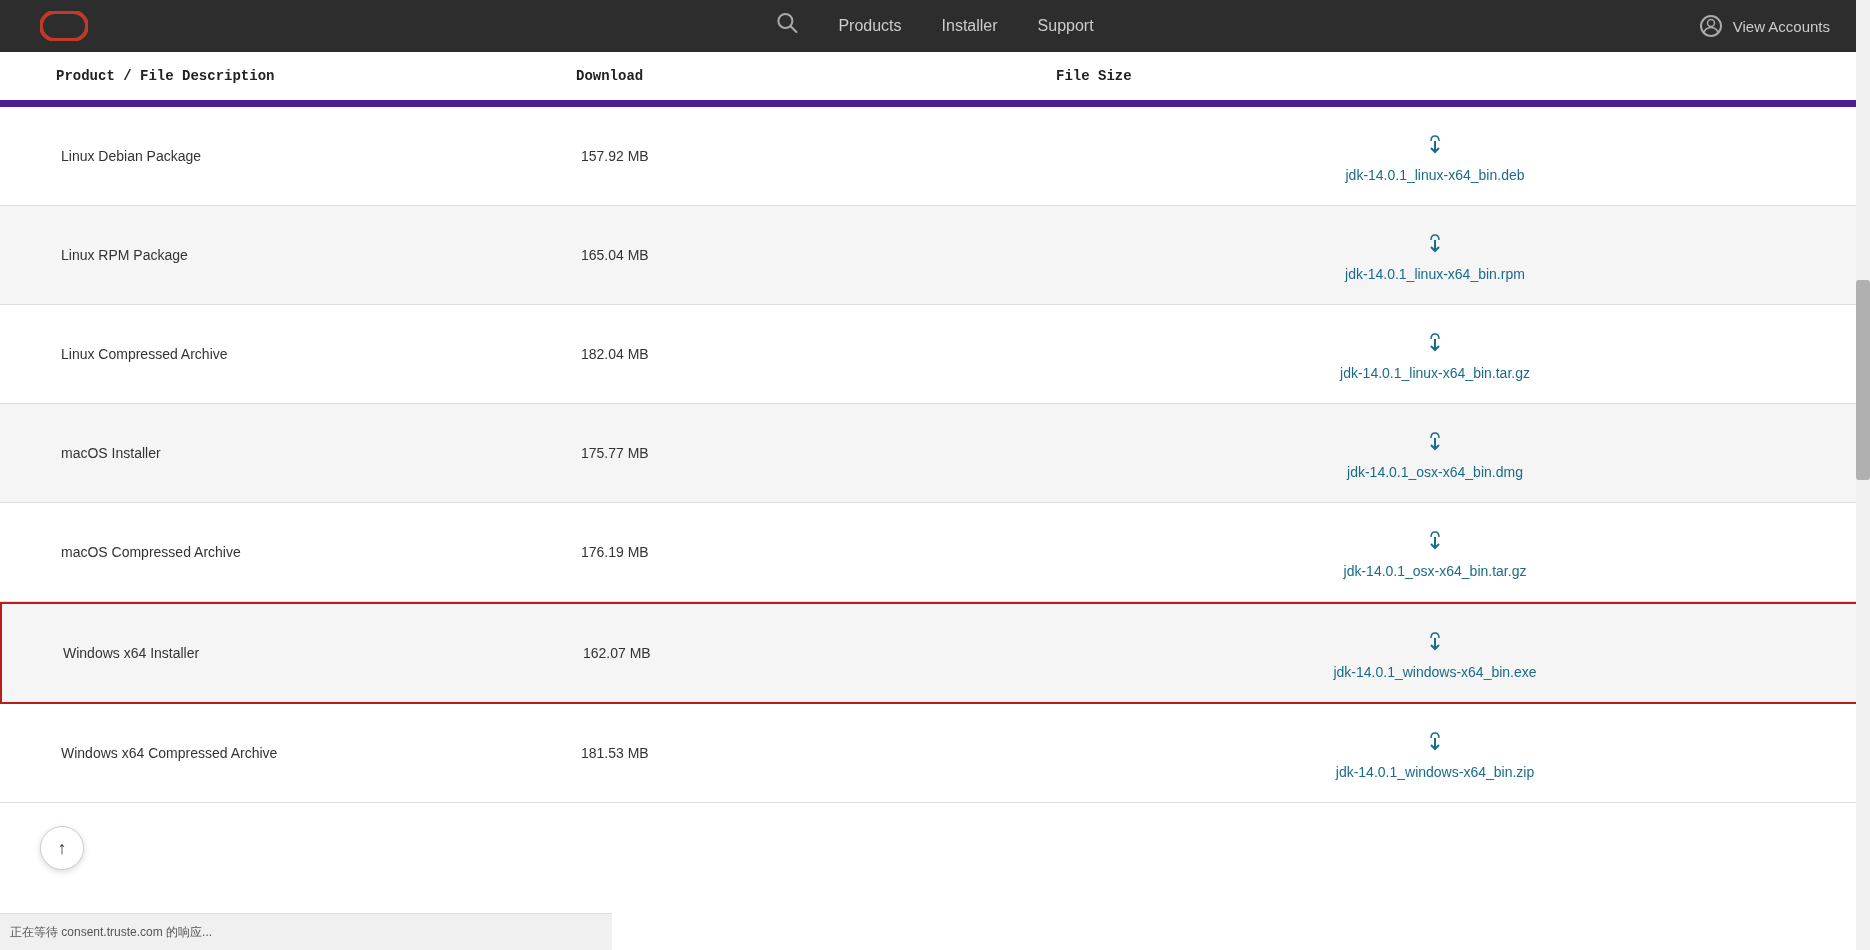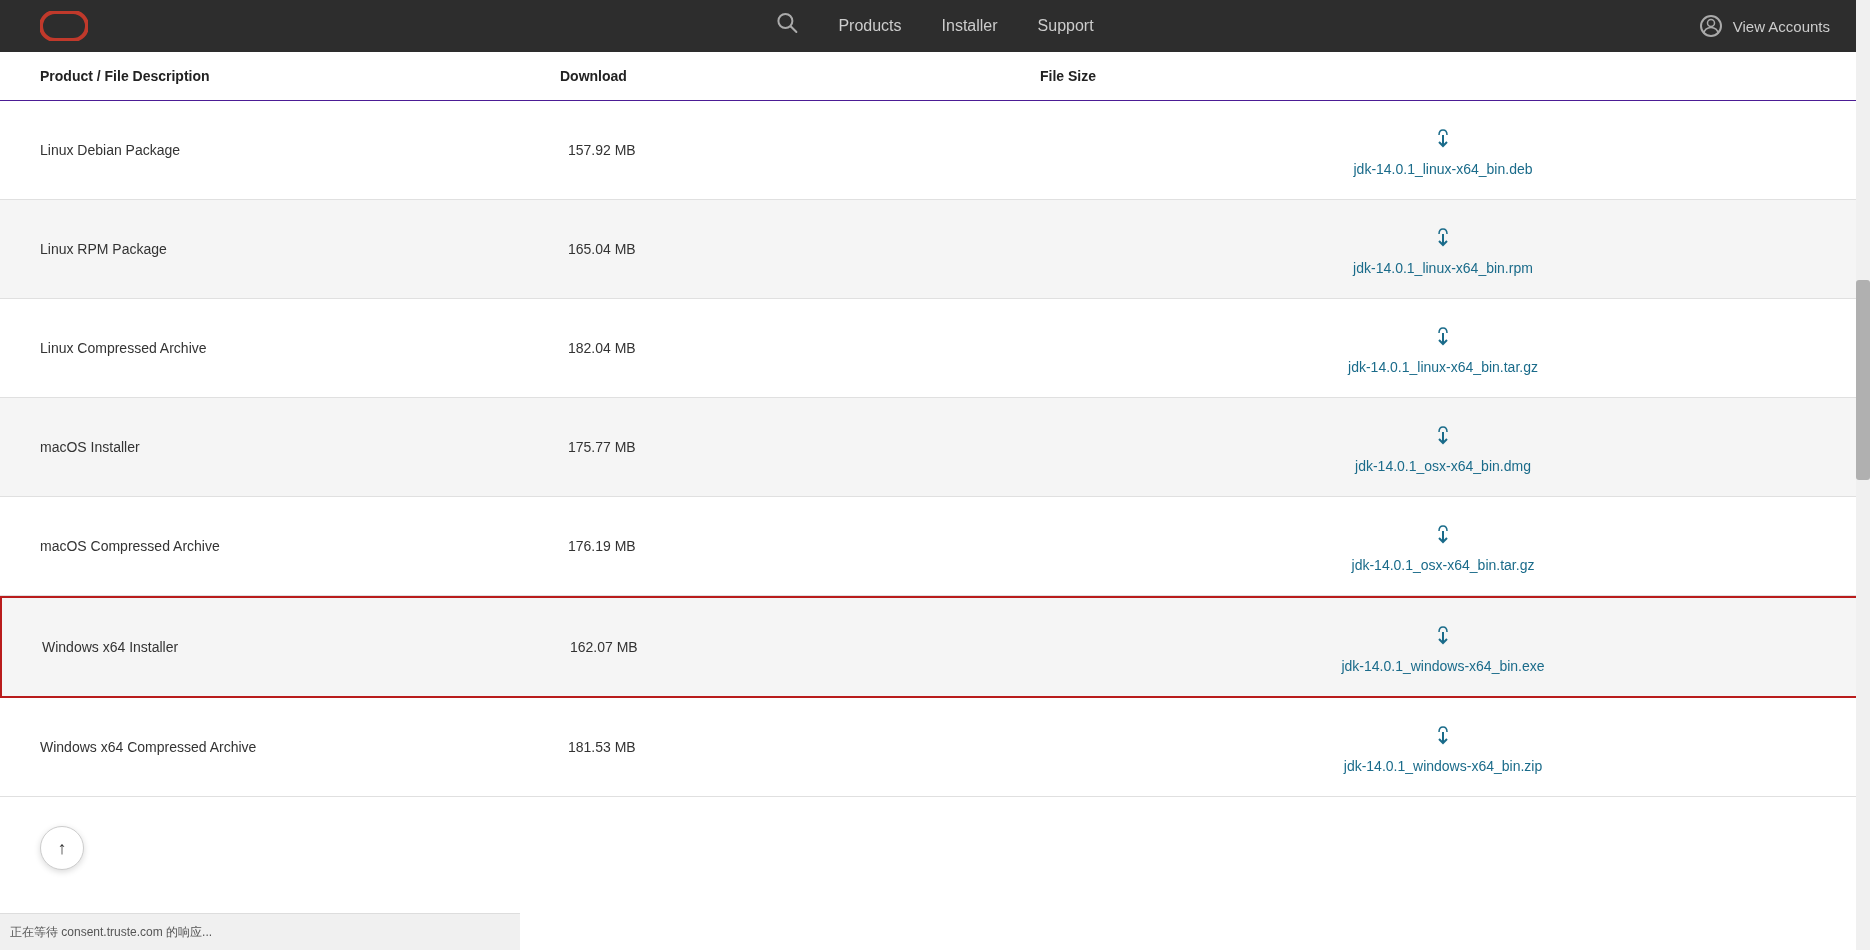--- a/index.html
+++ b/index.html
@@ -56,37 +56,37 @@
 
     
     .table-container {
       padding: 0;
       margin-top: 0;
     }
 
     .table-header-row {
       display: grid;
       grid-template-columns: 520px 480px 1fr;
-      padding: 16px 40px;
-      border-bottom: 1px solid #4c1d95;
+      padding: 16px 56px;
+      border-bottom: 7px solid #4c1d95;
+      font-family: Liberation Mono, monospace;
     }
     .table-header-cell {
       font-size: 14px;
       font-weight: 600;
       color: #222;
     }
 
     .table-row {
       display: grid;
       grid-template-columns: 520px 480px 1fr;
-      padding: 0 40px;
+      padding: 0 61px;
       border-bottom: 1px solid #e0e0e0;
       min-height: 85px;
       align-items: center;
-      gap: 8px;
     }
     .table-row.highlighted {
       border: 2px solid #b91c1c;
       margin: 0 0;
     }
     .table-row:nth-child(even) {
       background: #f5f5f5;
     }
     .table-row.highlighted {
       background: #f5f5f5;
@@ -130,21 +130,21 @@
       justify-content: center;
       cursor: pointer;
       box-shadow: 0 2px 6px rgba(0,0,0,0.15);
     }
 
     
     .status-bar {
       position: fixed;
       bottom: 0;
       left: 0;
-      width: 520px;
+      width: 612px;
       height: 30px;
       background: #f0f0f0;
       display: flex;
       align-items: center;
       padding: 18px 10px;
       font-size: 12px;
       color: #555;
       border-top: 1px solid #ddd;
     }
 

